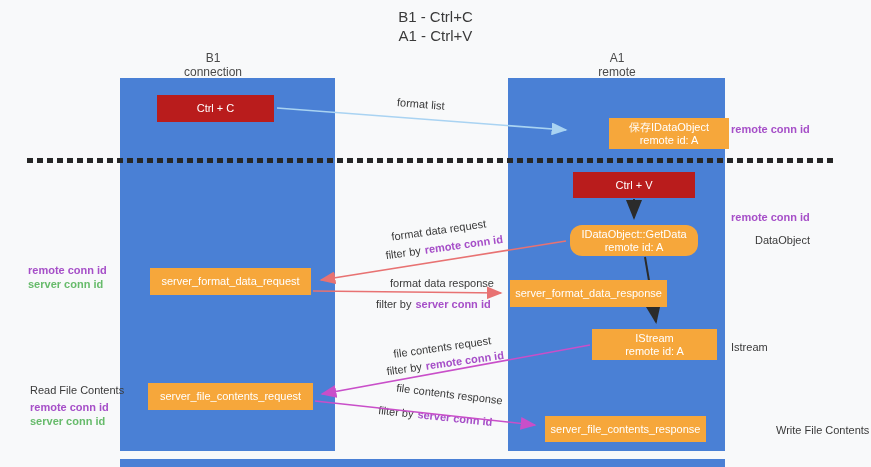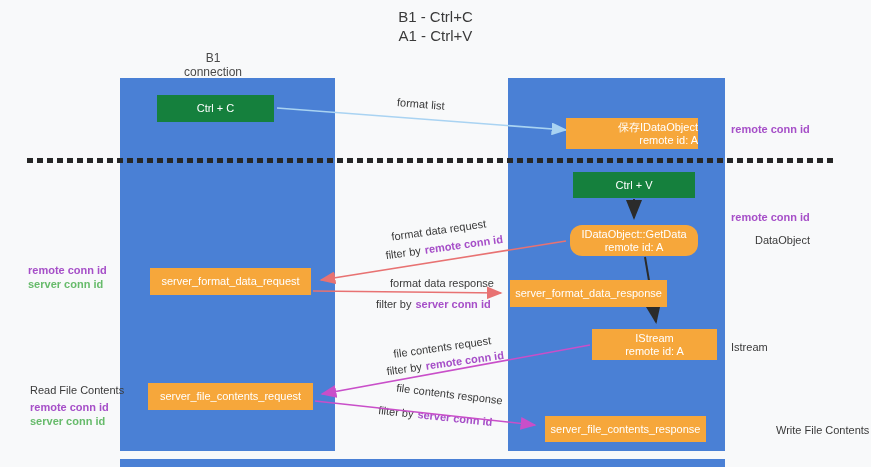--- a/index.html
+++ b/index.html
@@ -1,21 +1,21 @@
 <!DOCTYPE html>
 <html><head>
 <meta charset="utf-8">
 <style>
   html,body{margin:0;padding:0;}
   body{font-family:"Liberation Sans","DejaVu Sans",sans-serif;background:#eef0f3;}
   #canvas{position:relative;width:871px;height:467px;background:#f8f9fa;overflow:hidden;margin:0 auto;}
   .lifeline{position:absolute;background:#4A80D5;}
   .node{position:absolute;color:#fff;text-align:center;font-size:11px;display:flex;flex-direction:column;justify-content:center;line-height:13px;white-space:nowrap;}
   .orange{background:#F6A73B;}
-  .green{background:#15803d;}
+  .green{background:#b91c1c;}
   .hdr{position:absolute;width:120px;text-align:center;font-size:12px;color:#4a4a4a;line-height:14px;}
   .title{position:absolute;left:0;right:0;top:7px;text-align:center;font-size:15px;color:#3a3a3a;line-height:19px;}
   .albl{position:absolute;font-size:11px;color:#3a3a3a;white-space:nowrap;}
   .purple{color:#A64FC8;font-weight:bold;}
   .greent{color:#67BB6B;font-weight:bold;}
   .blackt{color:#3a3a3a;font-size:12px;font-weight:normal;}
   .side{position:absolute;font-size:11px;white-space:nowrap;}
   .dashline{position:absolute;left:27px;top:158px;width:806px;height:5px;
     background:repeating-linear-gradient(90deg,#262626 0 6px,transparent 6px 10px);z-index:5;}
   svg.arrows{position:absolute;left:0;top:0;z-index:4;}
@@ -31,20 +31,24 @@
 <div id="canvas">
 
   <div class="title">
     <div>B1 - Ctrl+C</div>
     <div>A1 - Ctrl+V</div>
   </div>
 
   <div class="hdr" style="left:153px;top:51px;">
     <div>B1</div>
     <div>connection</div>
+  </div>
+  <div class="hdr" style="left:557px;top:51px;">
+    <div>A1</div>
+    <div>remote</div>
   </div>
 
   <div class="lifeline" style="left:120px;top:78px;width:215px;height:373px;"></div>
   <div class="lifeline" style="left:508px;top:78px;width:217px;height:373px;"></div>
   <div class="lifeline" style="left:120px;top:459px;width:605px;height:8px;"></div>
 
   <div class="dashline"></div>
 
   <svg class="arrows" width="871" height="467">
     <defs>
@@ -66,21 +70,21 @@
     <line x1="645" y1="257" x2="656" y2="322" stroke="#2B2B2B" stroke-width="2" marker-end="url(#m-black)"></line>
     <line x1="566" y1="241" x2="321" y2="280" stroke="#E87272" stroke-width="1.6" marker-end="url(#m-red)"></line>
     <line x1="313" y1="291" x2="501" y2="293" stroke="#E87272" stroke-width="1.6" marker-end="url(#m-red)"></line>
     <line x1="590" y1="345" x2="322" y2="394" stroke="#C94FC9" stroke-width="1.6" marker-end="url(#m-mag)"></line>
     <line x1="315" y1="401" x2="535" y2="425" stroke="#C94FC9" stroke-width="1.6" marker-end="url(#m-mag)"></line>
   </svg>
 
   <div class="node green" style="left:157px;top:95px;width:117px;height:27px;z-index:6;">
     <span>Ctrl + C</span>
   </div>
-  <div class="node orange" style="left:566px;top:118px;width:132px;height:31px;z-index:6;text-align:right;">
+  <div class="node orange" style="left:609px;top:118px;width:120px;height:31px;z-index:6;">
     <span>保存IDataObject</span>
     <span>remote id: A</span>
   </div>
   <div class="node green" style="left:573px;top:172px;width:122px;height:26px;z-index:6;">
     <span>Ctrl + V</span>
   </div>
   <div class="node orange" style="left:570px;top:225px;width:128px;height:31px;z-index:6;border-radius:12px;">
     <span>IDataObject::GetData</span>
     <span>remote id: A</span>
   </div>

